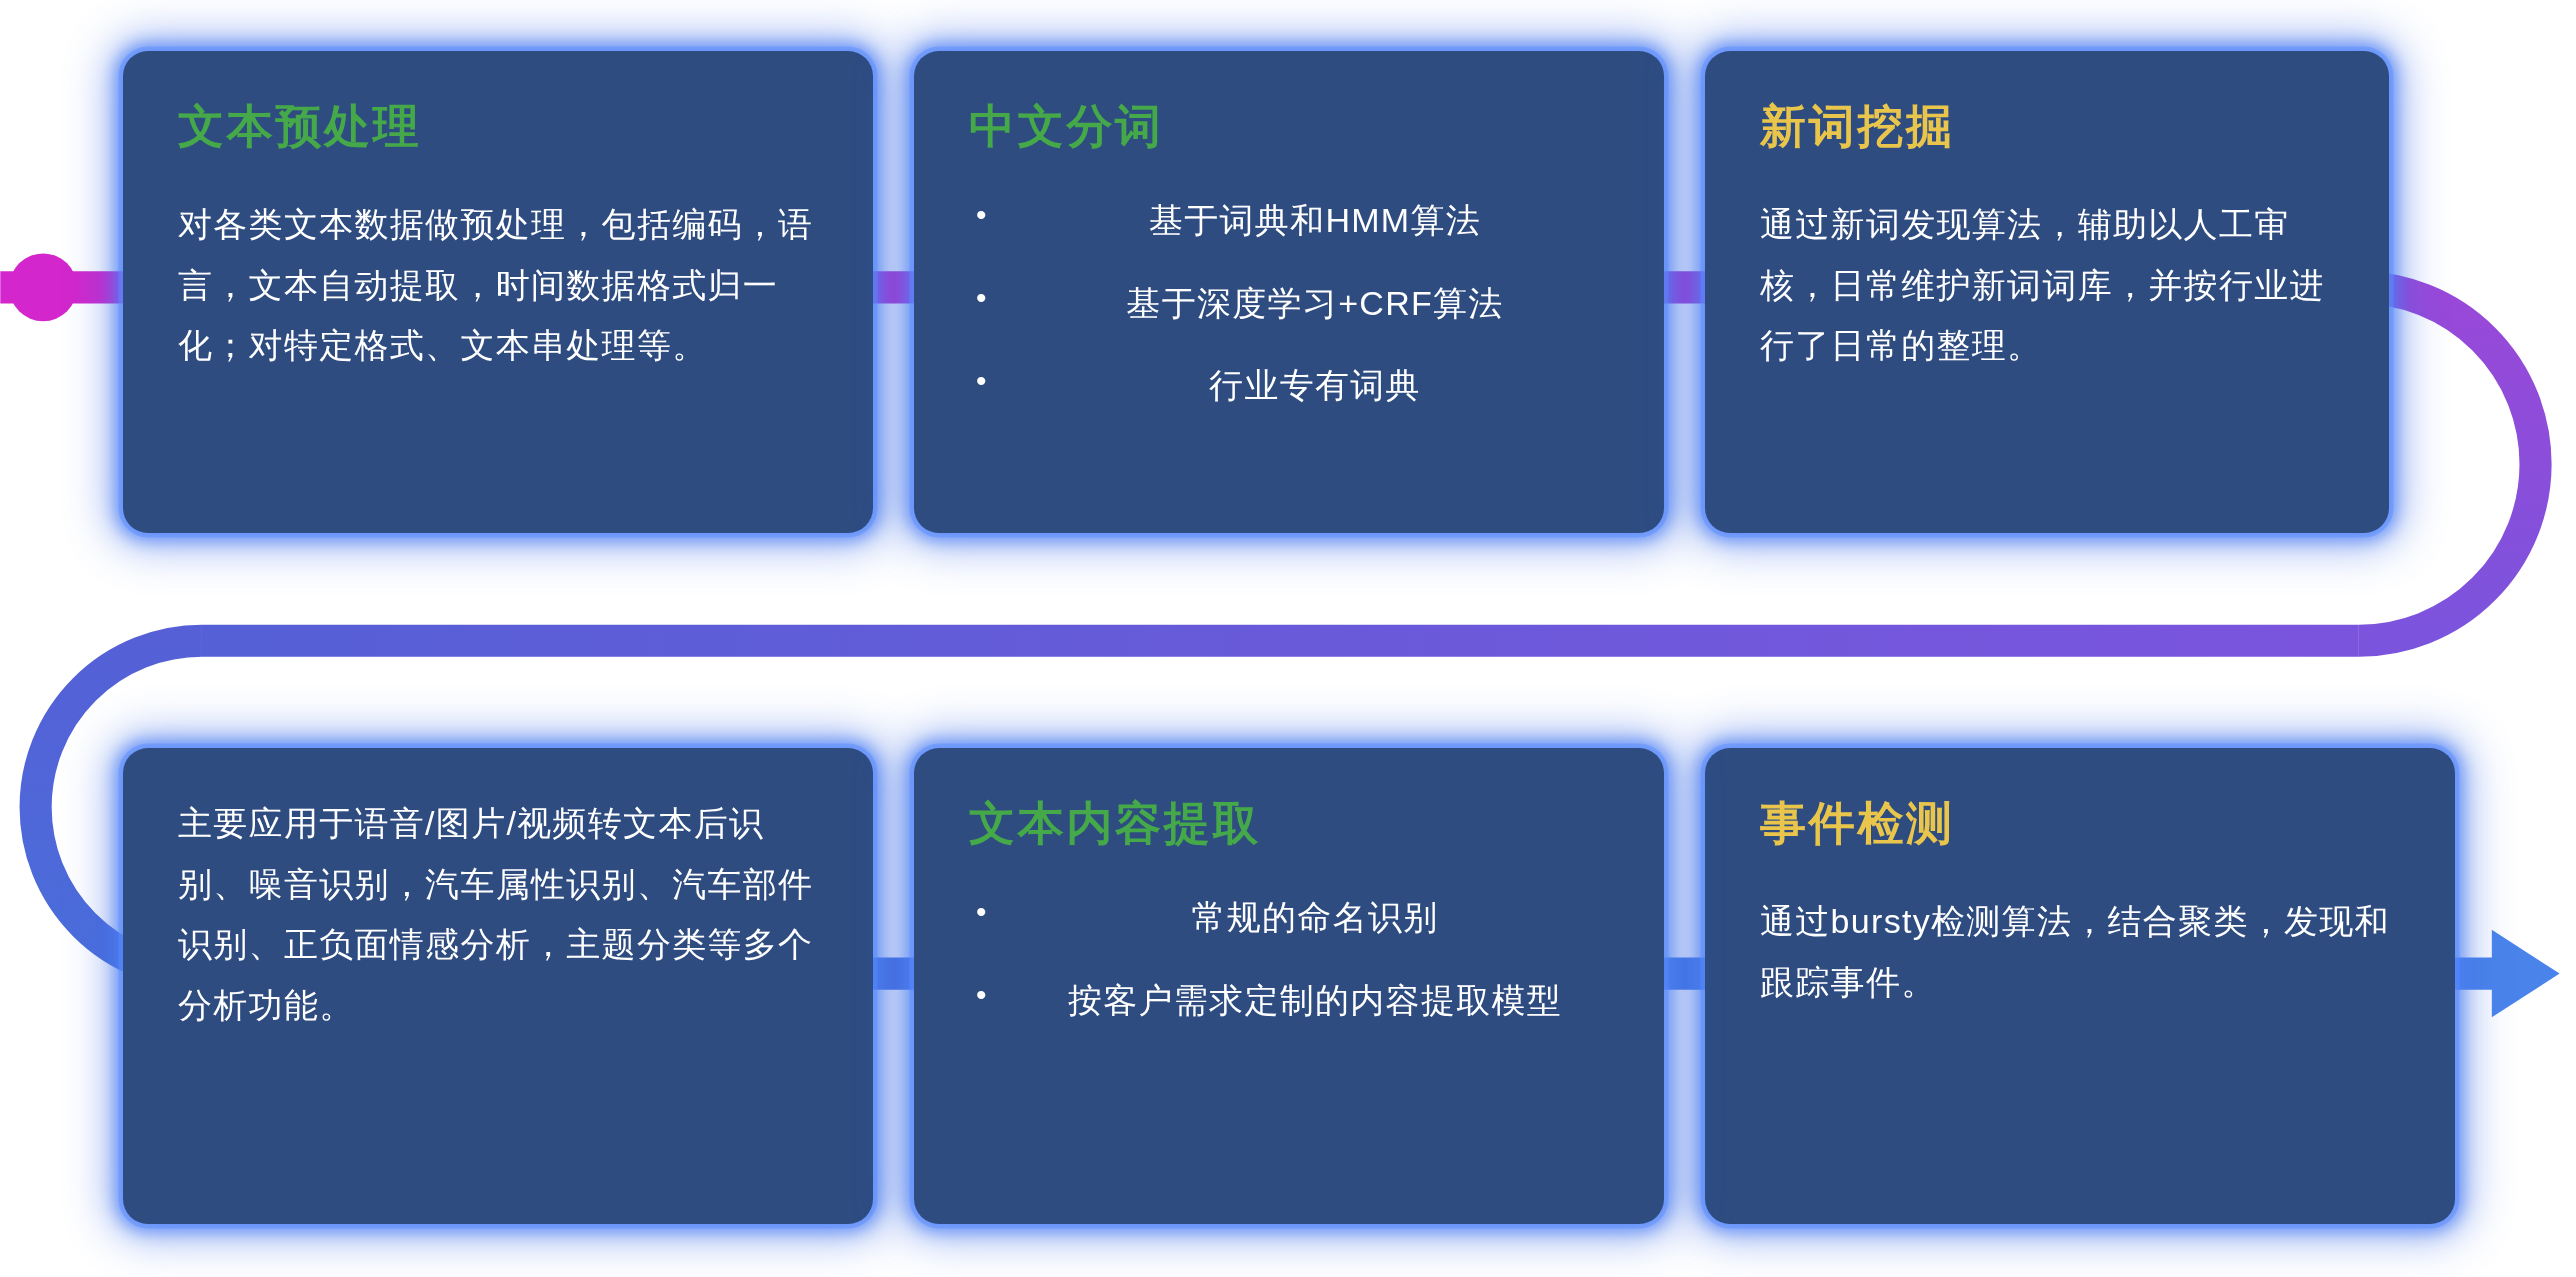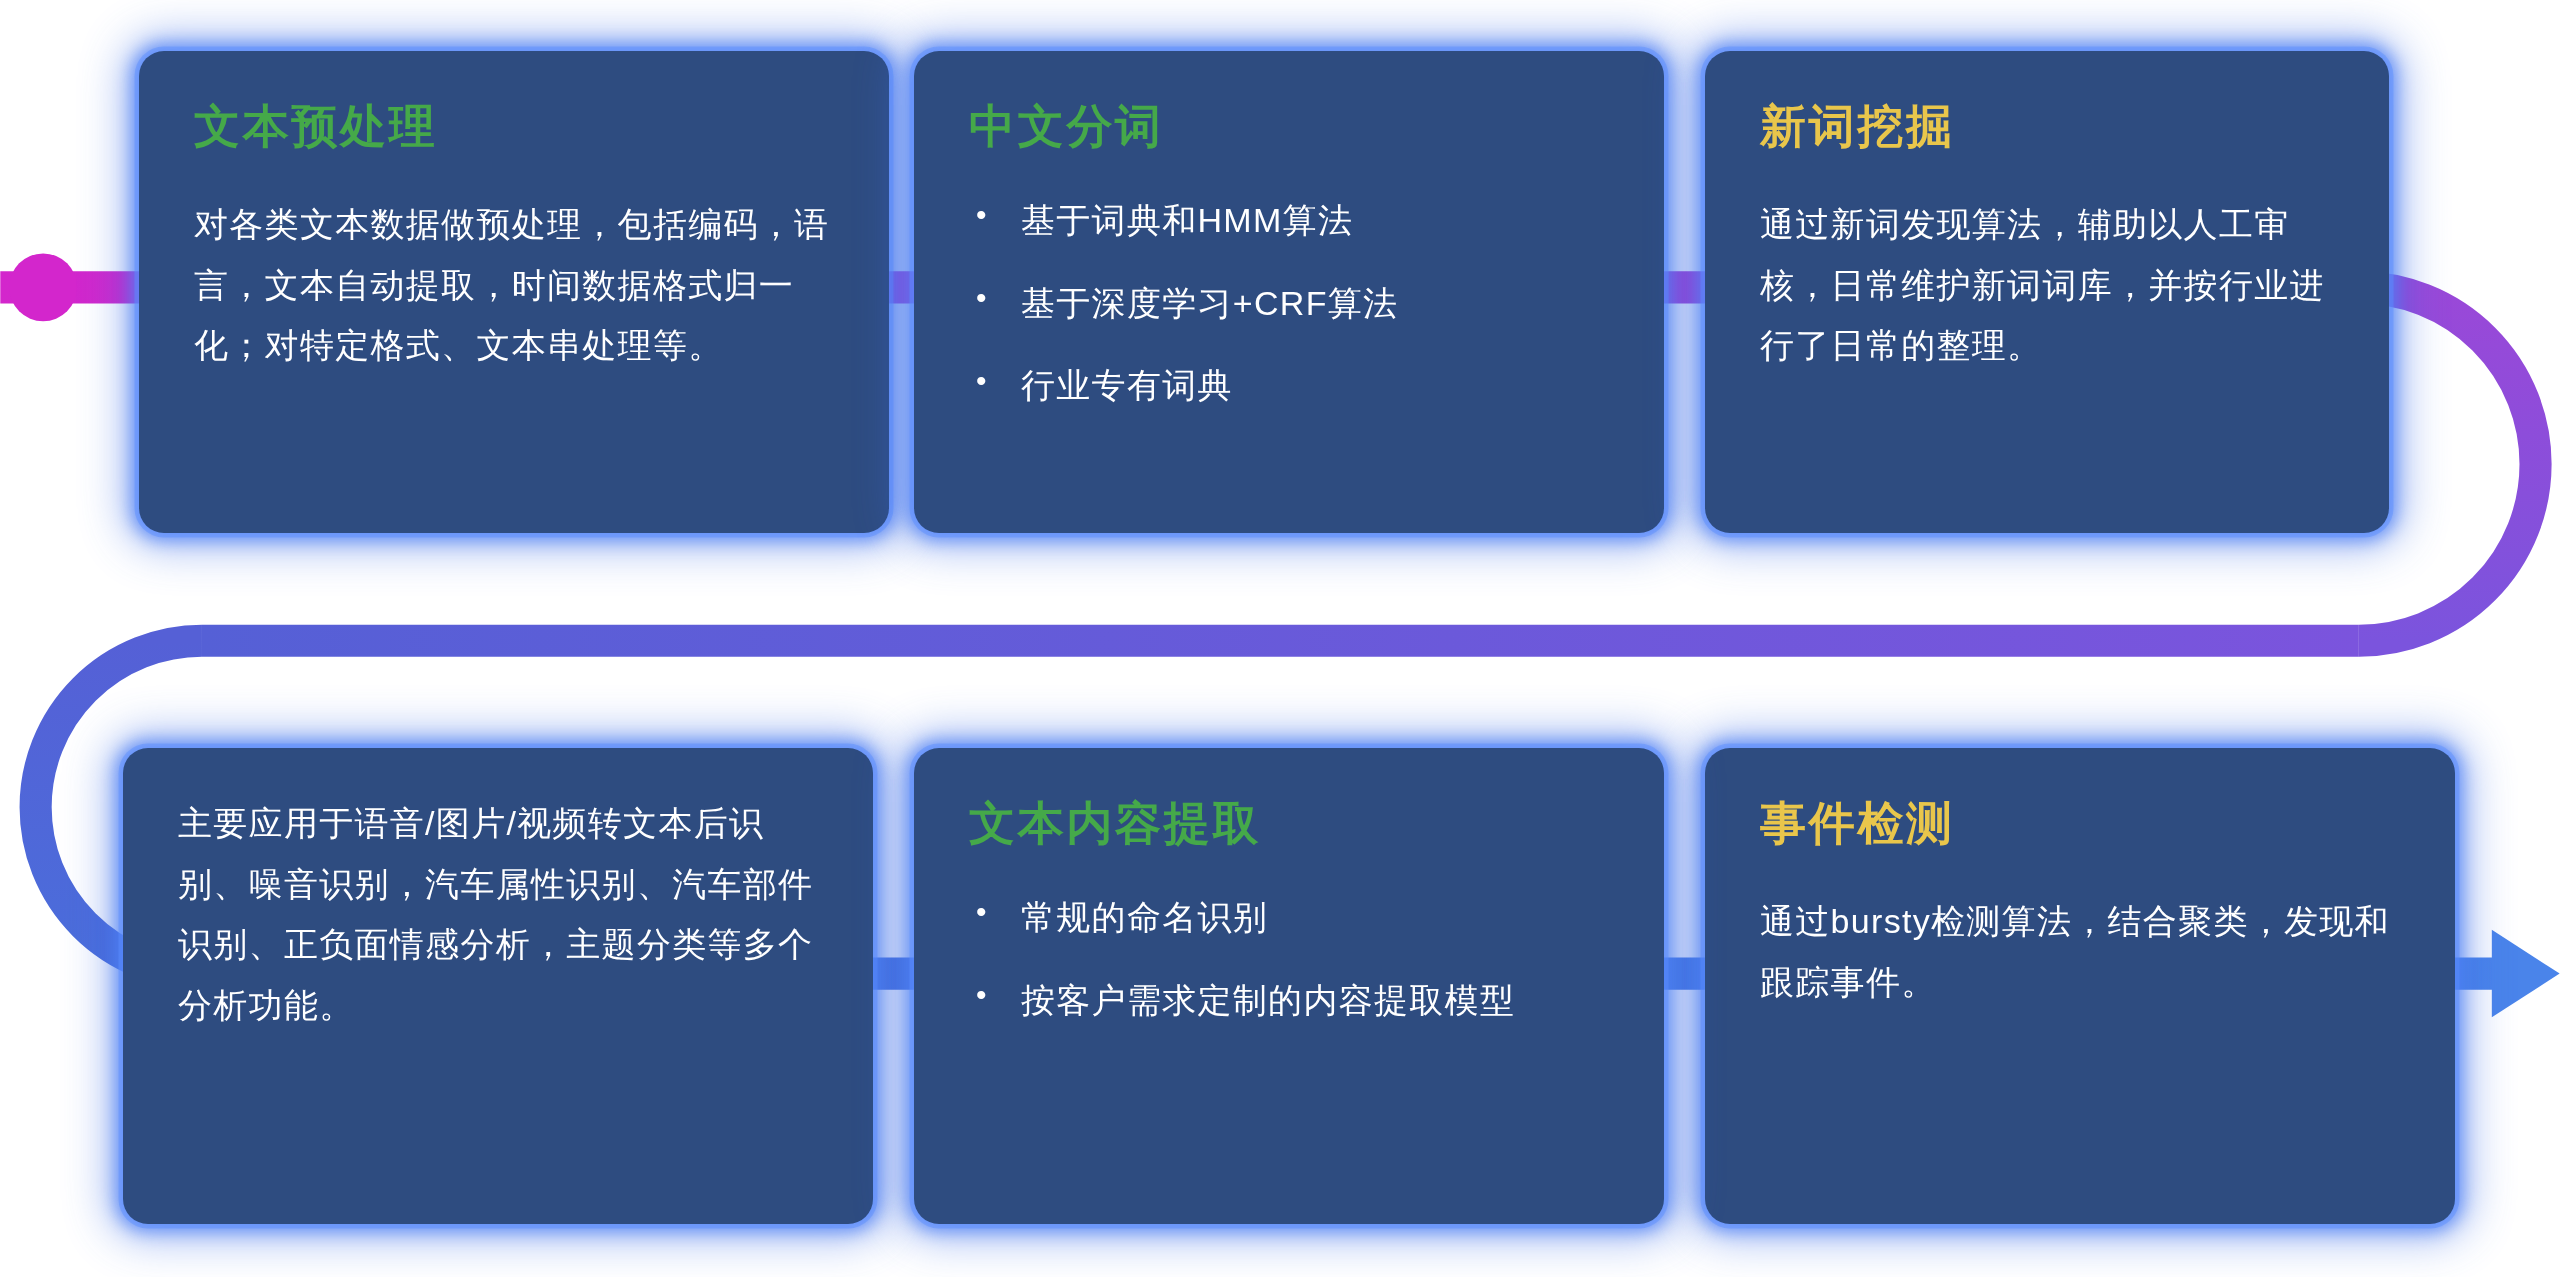--- a/index.html
+++ b/index.html
@@ -11,23 +11,23 @@
     background:#2e4c80;
     border-radius:25px;
     box-sizing:border-box;
     padding:45px 55px;
     color:#ffffff;
     box-shadow:0 0 0 4.5px rgba(92,142,255,.45), 0 0 16px 7.1px rgba(80,130,245,.75), 0 0 43px 16px rgba(62,110,230,.45);
   }
   .card h2{margin:0 0 36px 0;font-size:46px;font-weight:bold;letter-spacing:2.7px;}
   .card p{margin:0;font-size:34px;line-height:1.78;letter-spacing:1.3px;color:#ffffff;}
   .card ul{margin:5.4px 0 0 0;padding:0;list-style:none;font-size:34px;line-height:1.55;}
-  .card li{position:relative;padding-left:52px;margin-bottom:30px;letter-spacing:1.3px;}
+  .card li{position:relative;padding-left:52px;margin-bottom:30px;letter-spacing:1.3px;text-align:center;}
   .card li::before{content:"\2022";position:absolute;left:7.1px;top:-1.8px;font-size:30px;}
-  .c1{left:123px;top:51px;width:750px;height:482px;margin-left:16px;}
+  .c1{left:123px;top:51px;width:750px;height:482px;}
   .c2{left:914px;top:51px;width:750px;height:482px;}
   .c3{left:1705px;top:51px;width:684px;height:482px;}
   .c4{left:123px;top:748px;width:750px;height:476px;}
   .c5{left:914px;top:748px;width:750px;height:476px;}
   .c6{left:1705px;top:748px;width:750px;height:476px;}
 </style>
 </head>
 <body>
 
 <div class="canvas">

